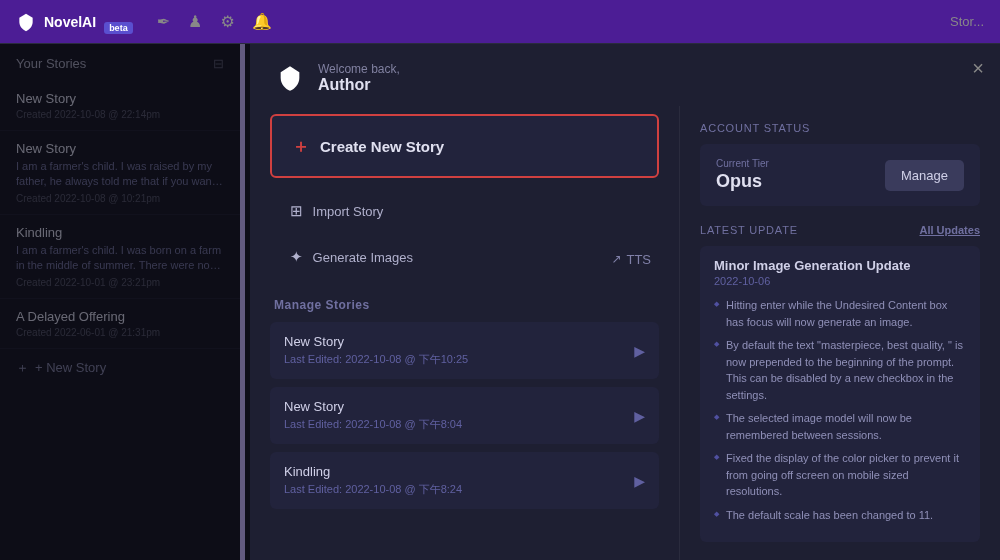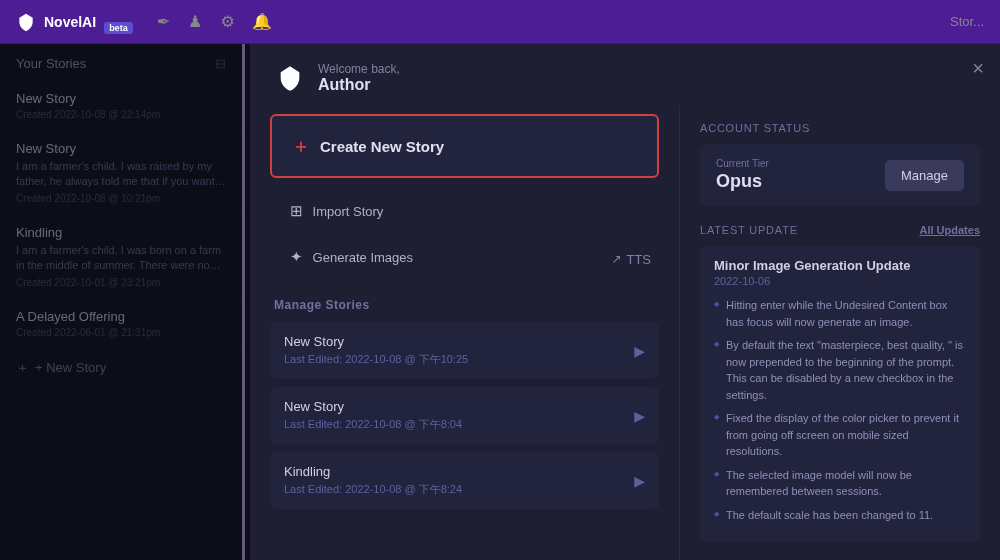--- a/index.html
+++ b/index.html
@@ -60,21 +60,21 @@
     }
 
     
     .sidebar {
       position: absolute;
       top: 44px;
       left: 0;
       width: 245px;
       bottom: 0;
       background: #1a1b2e;
-      border-right: 3px solid #c4b5fd;
+      border-right: 5px solid #c4b5fd;
       padding: 12px 0;
       overflow-y: auto;
     }
     .sidebar-header {
       display: flex;
       align-items: center;
       justify-content: space-between;
       padding: 0 16px 10px;
       color: #a0a0bc;
       font-size: 13px;
@@ -517,20 +517,20 @@
         <span class="latest-update-label">Latest Update</span>
         <span class="all-updates-link">All Updates</span>
       </div>
 
       <div class="update-box">
         <div class="update-title">Minor Image Generation Update</div>
         <div class="update-date">2022-10-06</div>
         <ul class="update-items">
           <li>Hitting enter while the Undesired Content box has focus will now generate an image.</li>
           <li>By default the text "masterpiece, best quality, " is now prepended to the beginning of the prompt. This can be disabled by a new checkbox in the settings.</li>
+          <li>The selected image model will now be remembered between sessions.</li>
           <li>Fixed the display of the color picker to prevent it from going off screen on mobile sized resolutions.</li>
-          <li>The selected image model will now be remembered between sessions.</li>
           <li>The default scale has been changed to 11.</li>
         </ul>
       </div>
     </div>
   </div>
 </div>
 
 </body></html>

